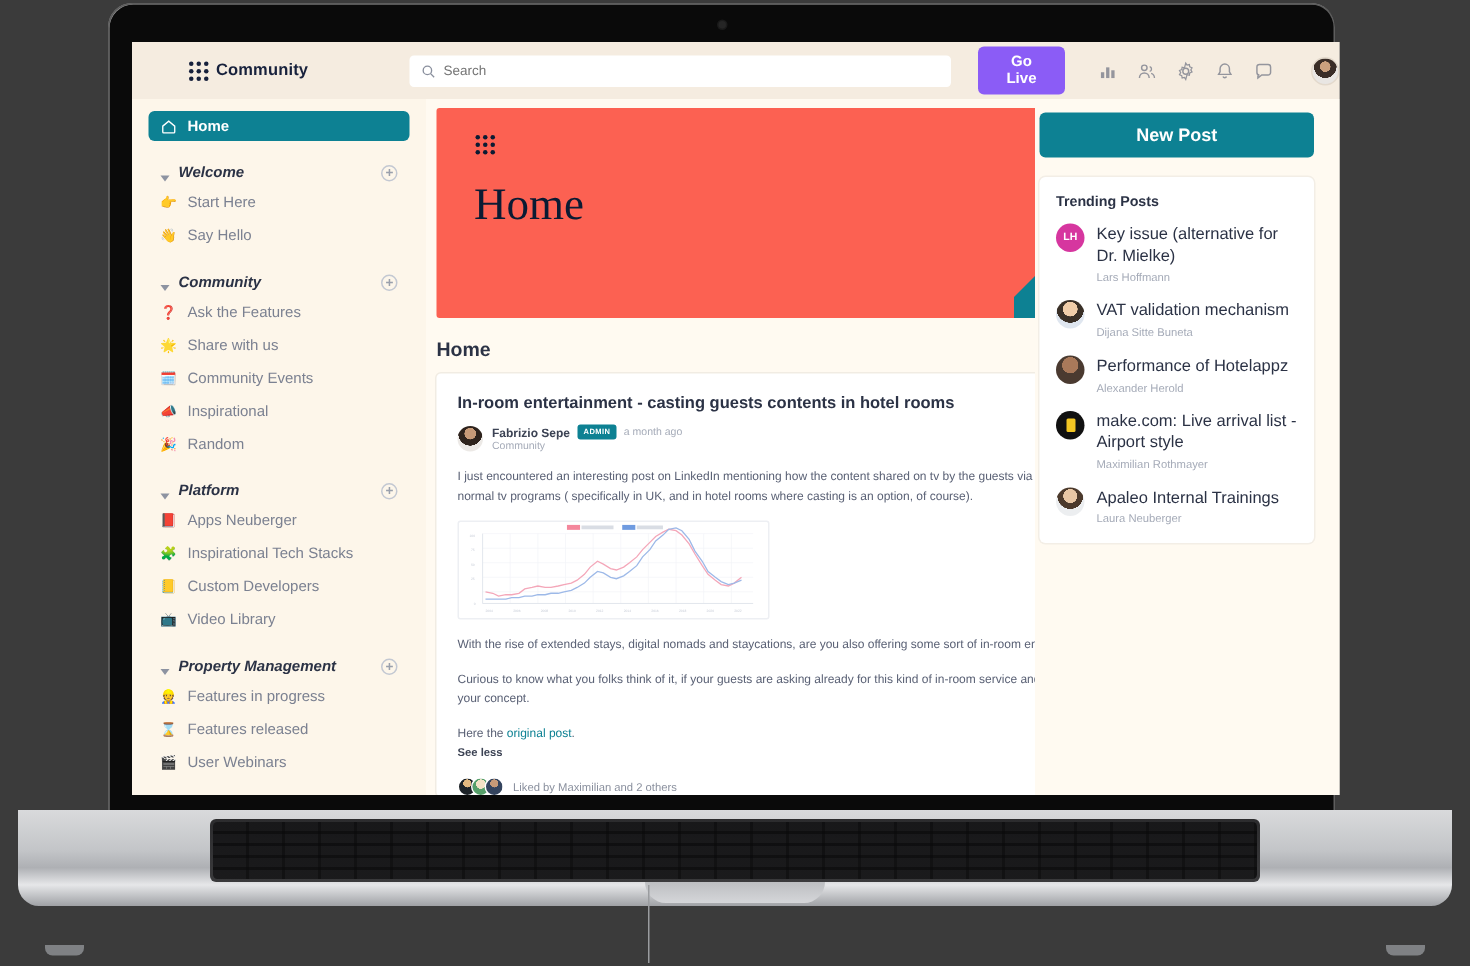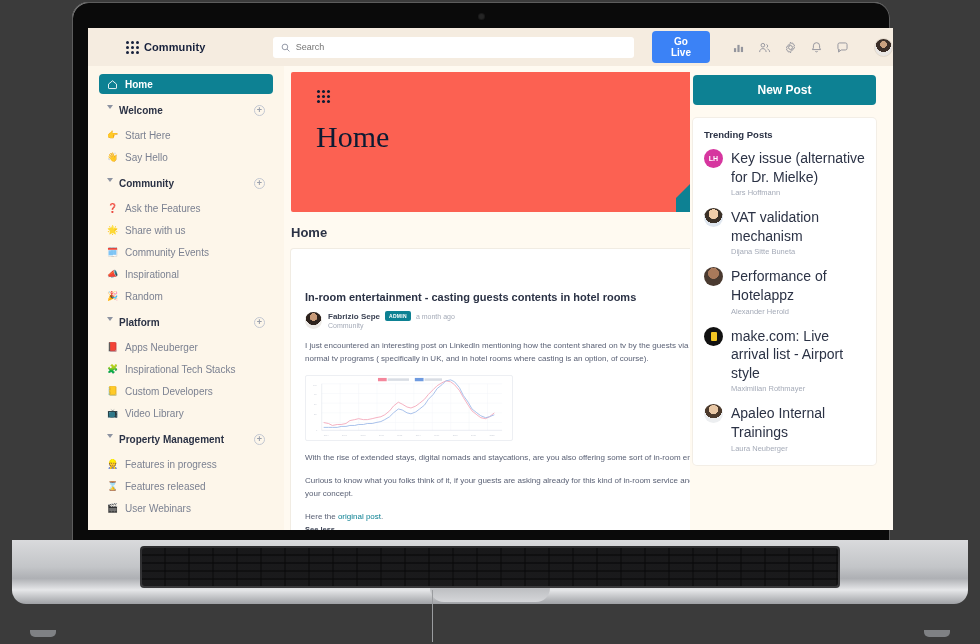--- a/index.html
+++ b/index.html
@@ -76,21 +76,21 @@
   .search {
     width: 388px; height: 21px; background: #fff; border-radius: 3px;
     display: flex; align-items: center; gap: 6px; padding: 0 8px;
   }
   .search .sicon { width: 9px; height: 9px; flex: 0 0 auto; }
   .search input {
     border: 0; outline: 0; font-size: 9px; color: #9aa0ac;
     font-family: "Liberation Sans", sans-serif; background: transparent; width: 100%;
   }
   .golive {
-    margin-left: 18px; background: #3b82f6; color: #fff; border: 0;
+    margin-left: 18px; background: #8b5cf6; color: #fff; border: 0;
     font-size: 10px; font-weight: 700; border-radius: 4px;
     padding: 5px 12px; cursor: pointer; font-family: "Liberation Sans", sans-serif;
   }
   .topicons { display: flex; align-items: center; gap: 13px; margin-left: 22px; }
   .topicons .ti { width: 13px; height: 13px; opacity: .62; cursor: pointer; }
   .avatar-top {
     width: 19px; height: 19px; border-radius: 50%; margin-left: 12px;
     background: radial-gradient(circle at 50% 32%, #caa07e 0 24%, #3a2d27 25% 52%, #e9e6e3 53% 100%);
     border: 1px solid #e3d9cc;
   }
@@ -103,23 +103,23 @@
   .nav-item {
     display: flex; align-items: center; gap: 7px;
     height: 20px; padding: 0 8px; border-radius: 4px; margin-bottom: 2px;
     font-size: 10px; color: #7b8191; cursor: pointer;
   }
   .nav-item.active { background: #0d8193; color: #fff; font-weight: 700; }
   .nav-item .em { font-size: 9px; width: 11px; text-align: center; flex: 0 0 11px; }
   .nav-item .ico { width: 11px; height: 11px; flex: 0 0 11px; }
 
   .sec-head {
-    display: flex; align-items: flex-start; gap: 6px;
+    display: flex; align-items: flex-end; gap: 6px;
     margin: 11px 0 4px 0; padding: 0 8px; height: 16px;
-    font-size: 10px; font-weight: 700; color: #2b3245; cursor: pointer;
+    font-size: 10px; font-weight: 700; color: #2b3245; cursor: pointer; font-style: italic;
   }
   .caret { width: 0; height: 0; border-left: 3.5px solid transparent; border-right: 3.5px solid transparent;
            border-top: 4px solid #8d93a1; flex: 0 0 auto; }
   .sec-head .plus {
     margin-left: auto; width: 11px; height: 11px; border-radius: 50%;
     border: 1px solid #c3c8d2; color: #9aa0ac; font-size: 9px; line-height: 9px; text-align: center;
   }
 
   
   .main {
@@ -144,21 +144,21 @@
   .feed-title { font-size: 13px; font-weight: 700; color: #2b3245; }
   .sortsel { margin-left: auto; display: flex; align-items: center; gap: 5px;
              font-size: 10px; color: #5a6175; cursor: pointer; }
   .chev { width: 0; height: 0; border-left: 3px solid transparent; border-right: 3px solid transparent;
           border-top: 4px solid #8d93a1; }
 
   .card {
     margin: 0 17px 0 7px; background: #fff; border-radius: 3px;
     padding: 13px 14px 0 14px; box-shadow: 0 0 0 1px #f1ece3;
   }
-  .post-top { display: flex; align-items: flex-end; margin-top: 28px; }
+  .post-top { display: flex; align-items: flex-end; }
   .post-title { font-size: 11px; font-weight: 700; color: #2b3245; line-height: 1.3; }
   .post-actions { margin-left: auto; display: flex; align-items: center; gap: 9px; padding-top: 2px; }
   .share-lbl { font-size: 8px; color: #9aa0ac; cursor: pointer; }
   .dots3 { font-size: 9px; color: #9aa0ac; letter-spacing: .5px; cursor: pointer; }
 
   .author { display: flex; align-items: center; gap: 6px; margin-top: 7px; }
   .av {
     width: 17px; height: 17px; border-radius: 50%; flex: 0 0 17px;
     background: radial-gradient(circle at 50% 30%, #c79a78 0 26%, #2e231d 27% 54%, #ece9e6 55% 100%);
   }
@@ -196,21 +196,21 @@
   .trend {
     margin-top: 13px; background: #fff; border-radius: 4px;
     padding: 11px 11px 12px 11px; box-shadow: 0 0 0 1px #f3eee6;
   }
   .trend-h { font-size: 9.5px; font-weight: 700; color: #2b3245; margin-bottom: 9px; }
   .trow { display: flex; gap: 8px; margin-bottom: 11px; cursor: pointer; }
   .trow:last-child { margin-bottom: 0; }
   .tav { width: 19px; height: 19px; border-radius: 50%; flex: 0 0 19px;
          display:flex; align-items:center; justify-content:center;
          font-size: 7px; font-weight: 700; color:#fff; }
-  .tt { font-size: 14px; color: #2b3245; line-height: 1.33; }
+  .tt { font-size: 11px; color: #2b3245; line-height: 1.33; }
   .ta { font-size: 7.5px; color: #a5abb8; margin-top: 2px; }
 </style>
 </head>
 <body>
 
 <div id="laptop">
 
   <div class="lid">
     <div class="camera"></div>
   </div>

